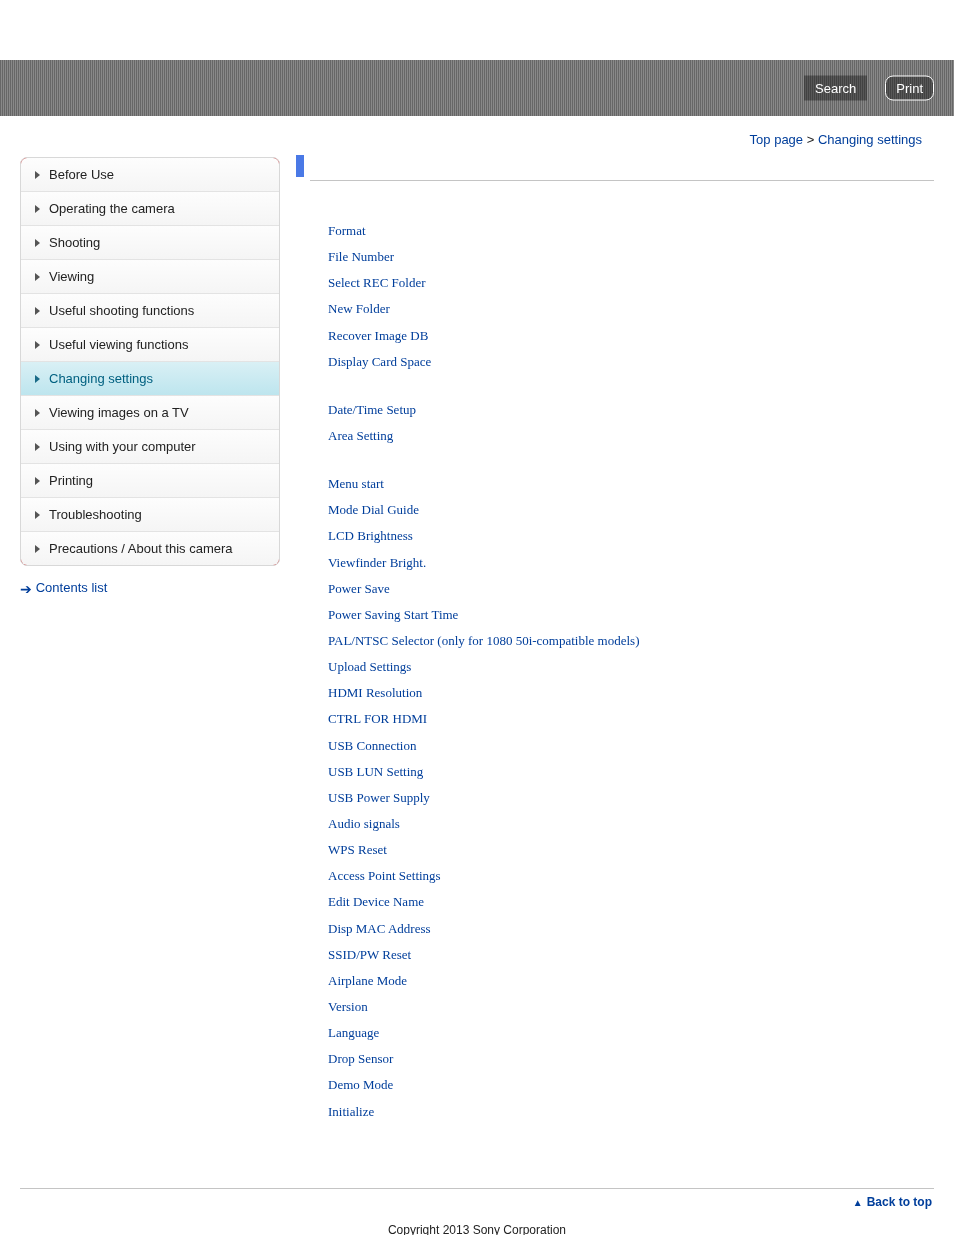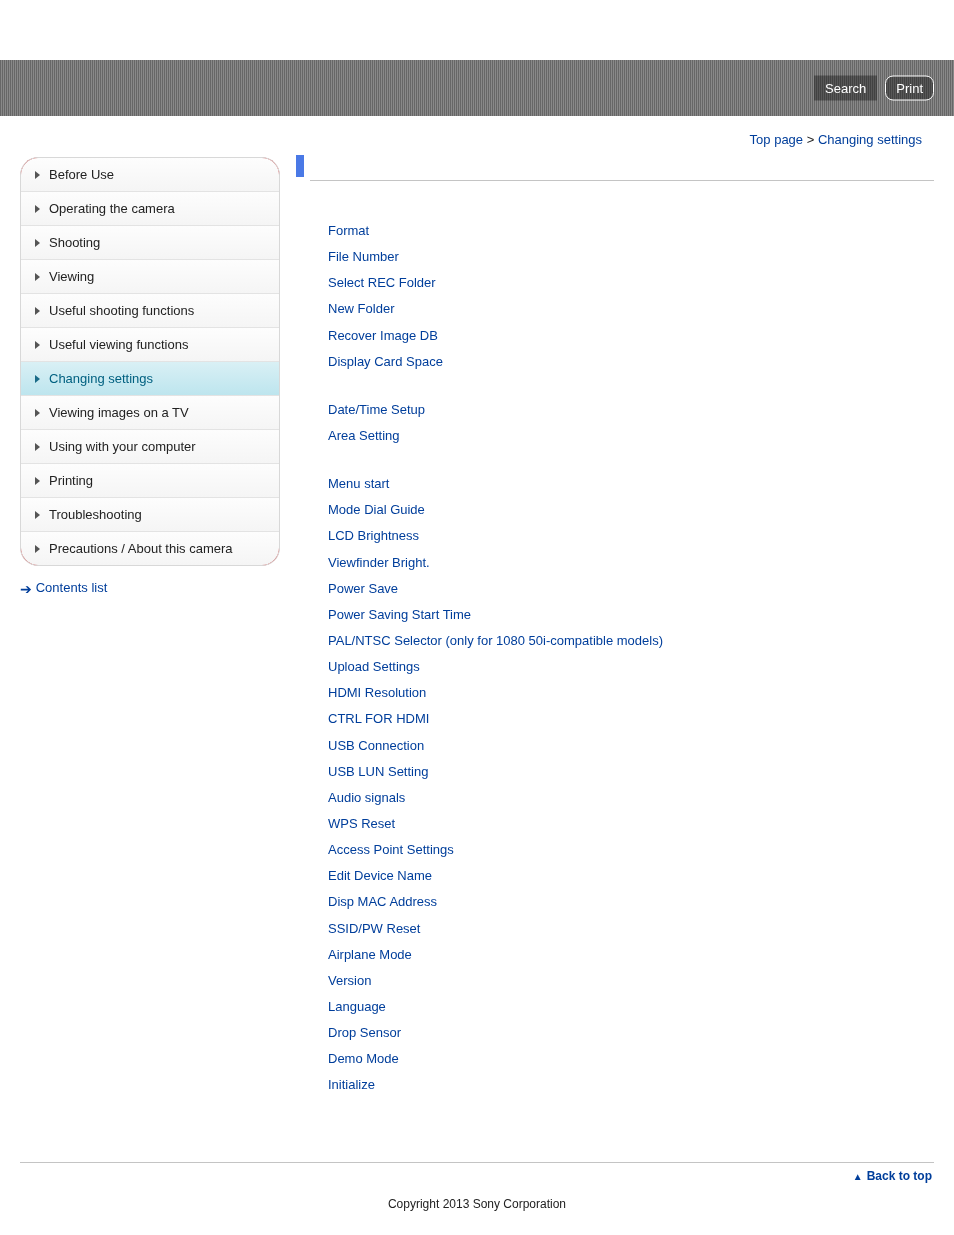--- a/index.html
+++ b/index.html
@@ -5,51 +5,51 @@
   * { margin: 0; padding: 0; box-sizing: border-box; }
   body { font-family: Arial, Helvetica, sans-serif; font-size: 13px; color: #000; background: #fff; }
   .page { width: 954px; margin: 0 auto; background: #fff; position: relative; min-height: 1235px; }
   .header-bar {
     height: 56px;
     margin-top: 60px;
     background: repeating-linear-gradient(90deg, #666 0, #666 1px, #888 1px, #888 2px);
     background-color: #777;
     position: relative;
   }
-  .header-buttons { position: absolute; right: 20px; top: 50%; transform: translateY(-50%); display: flex; gap: 8px; }
+  .header-buttons { position: absolute; right: 20px; top: 50%; transform: translateY(-50%); display: flex; gap: 18px; }
   .hbtn {
     color: #fff; font-size: 13px; padding: 4px 10px; border: 1px solid #fff;
     background: rgba(0,0,0,0.35); cursor: pointer;
     display: inline-block;
   }
   .hbtn.search { border-color: transparent; }
   .hbtn.print { border-color: #fff; border-radius: 8px; }
   .breadcrumb { text-align: right; padding: 16px 32px 10px 0; font-size: 13px; color: #222; }
   .breadcrumb a { color: #003e9b; text-decoration: none; }
   .breadcrumb .sep { color: #222; }
   .content-wrap { display: flex; align-items: flex-start; padding: 0 20px 20px 20px; }
   .sidebar { width: 260px; flex: 0 0 260px; margin-right: 30px; }
-  .nav { border: 1px solid #d8d8d8; border-radius: 18px; overflow: hidden; background: #b91c1c; }
+  .nav { border: 1px solid #d8d8d8; border-radius: 7px; overflow: hidden; background: #b91c1c; }
   .nav-item {
     display: flex; align-items: center; padding: 9px 10px 9px 14px;
     border-bottom: 1px solid #e3e3e3; font-size: 13px; color: #222;
     background: linear-gradient(#fdfdfd, #f5f5f5);
     cursor: pointer;
   }
   .nav-item:last-child { border-bottom: none; }
   .nav-item.active { background: linear-gradient(#d9f0f5, #bde5ee); color: #006080; }
   .nav-caret {
     width: 0; height: 0; border-top: 4px solid transparent; border-bottom: 4px solid transparent;
     border-left: 5px solid #555; margin-right: 9px; flex: 0 0 auto;
   }
   .nav-item.active .nav-caret { border-left-color: #1a6b88; }
   .contents-list { text-align: left; padding: 14px 6px 0 0; }
   .contents-list a { color: #003e9b; text-decoration: none; font-size: 13px; }
   .contents-list .arrow { color: #003e9b; font-size: 14px; margin-right: 4px; vertical-align: middle; }
-  .main { flex: 1; }
+  .main { flex: 1; font-family: Liberation Serif, serif; }
   .title-bar { border-bottom: 1px solid #c4c4c4; padding-bottom: 6px; margin-bottom: 40px; position: relative; height: 24px; }
   .title-bar::before { content: ""; position: absolute; left: -14px; top: -2px; width: 8px; height: 22px; background: #4a79e6; }
   .group { margin-bottom: 28px; padding-left: 18px; }
   .link-line { margin-bottom: 6px; line-height: 1.55; }
   .link-line a { color: #003e9b; text-decoration: none; font-size: 13px; }
   .bottom-rule { border-top: 1px solid #c4c4c4; margin: 18px 20px 0 20px; position: relative; }
   .back-to-top { text-align: right; padding: 6px 22px 8px 0; font-size: 12px; }
   .back-to-top a { color: #003e9b; text-decoration: none; font-weight: bold; }
   .back-to-top .tri { color: #003e9b; font-size: 10px; margin-right: 4px; }
   .copyright { text-align: center; font-size: 12px; color: #222; padding: 6px 0 40px 0; }
@@ -150,20 +150,21 @@
             <div class="link-line"><a href="#">LCD Brightness</a></div>
             <div class="link-line"><a href="#">Viewfinder Bright.</a></div>
             <div class="link-line"><a href="#">Power Save</a></div>
             <div class="link-line"><a href="#">Power Saving Start Time</a></div>
             <div class="link-line"><a href="#">PAL/NTSC Selector (only for 1080 50i-compatible models)</a></div>
             <div class="link-line"><a href="#">Upload Settings</a></div>
             <div class="link-line"><a href="#">HDMI Resolution</a></div>
             <div class="link-line"><a href="#">CTRL FOR HDMI</a></div>
             <div class="link-line"><a href="#">USB Connection</a></div>
             <div class="link-line"><a href="#">USB LUN Setting</a></div>
+            <div class="link-line"><a href="#">USB Power Supply</a></div>
             <div class="link-line"><a href="#">Audio signals</a></div>
             <div class="link-line"><a href="#">WPS Reset</a></div>
             <div class="link-line"><a href="#">Access Point Settings</a></div>
             <div class="link-line"><a href="#">Edit Device Name</a></div>
             <div class="link-line"><a href="#">Disp MAC Address</a></div>
             <div class="link-line"><a href="#">SSID/PW Reset</a></div>
             <div class="link-line"><a href="#">Airplane Mode</a></div>
             <div class="link-line"><a href="#">Version</a></div>
             <div class="link-line"><a href="#">Language</a></div>
             <div class="link-line"><a href="#">Drop Sensor</a></div>

